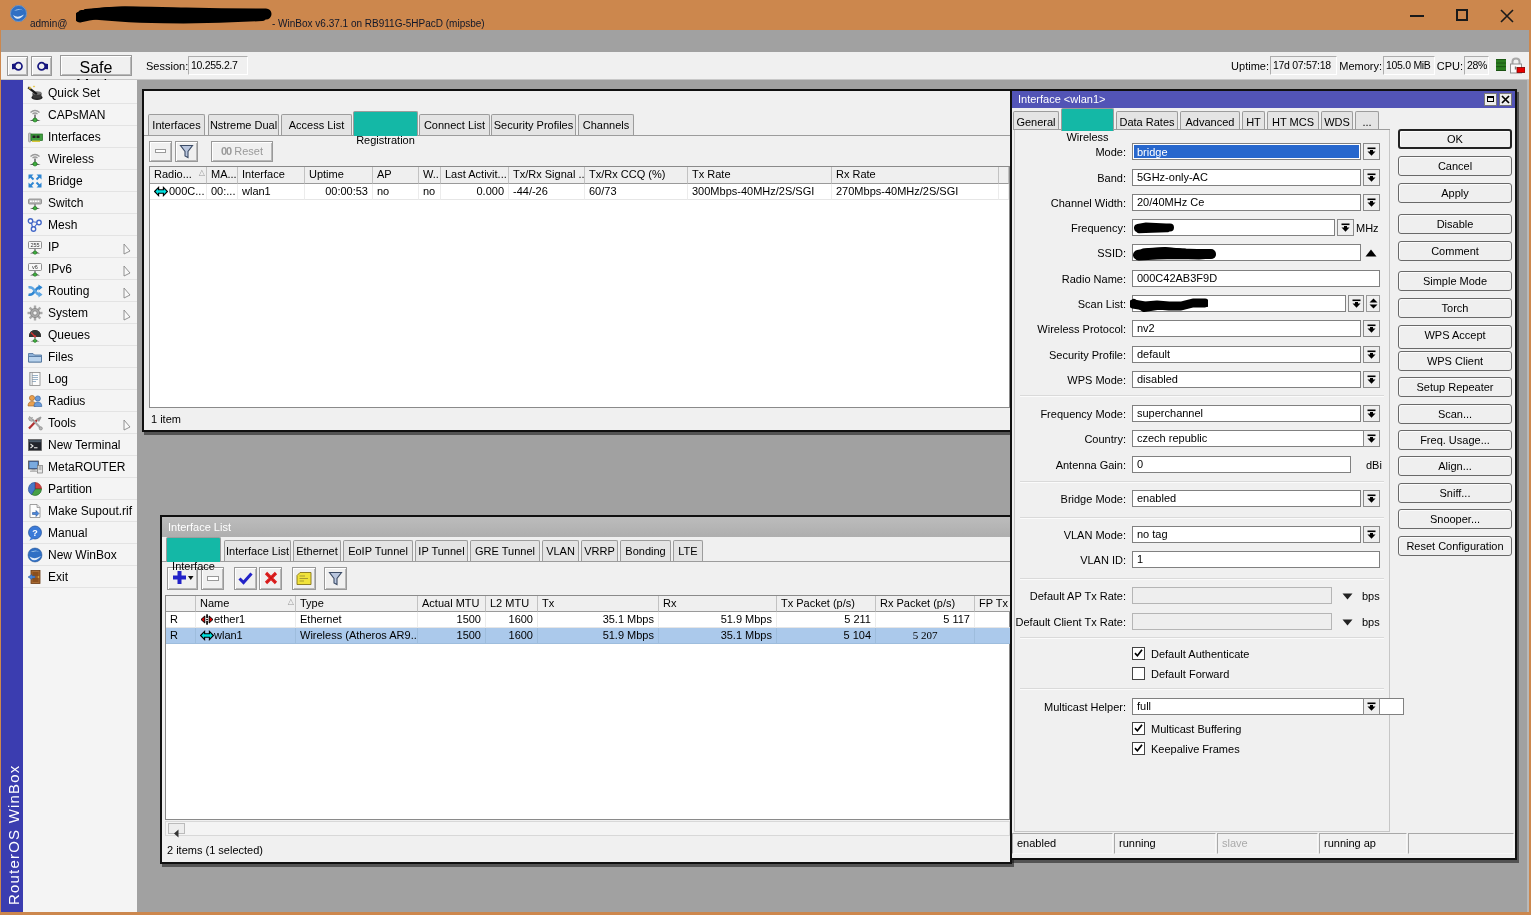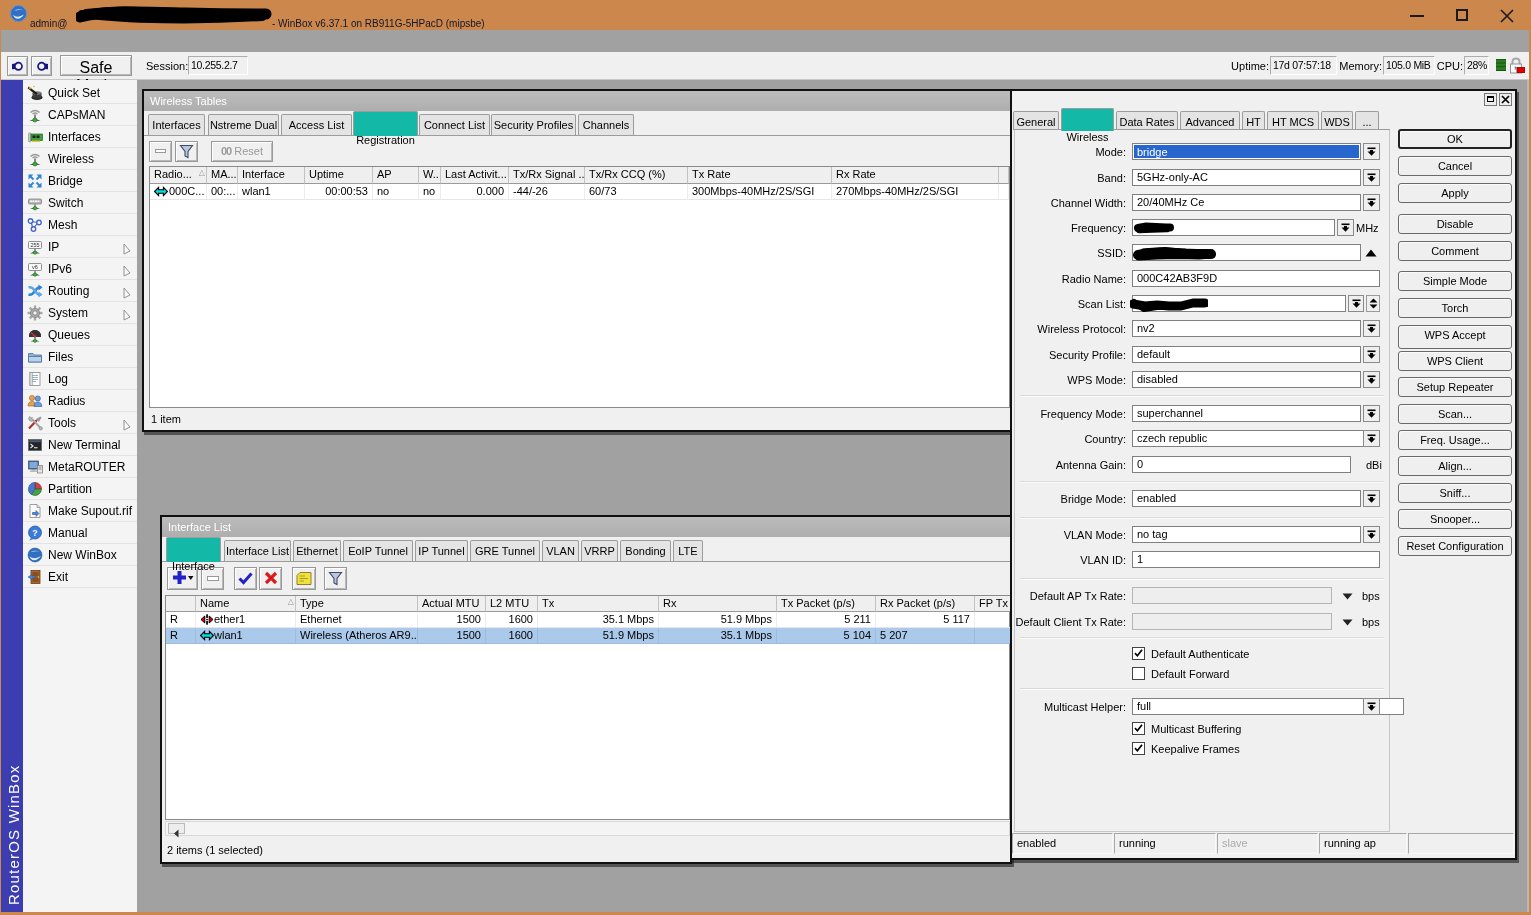--- a/index.html
+++ b/index.html
@@ -349,21 +349,20 @@
           <rect x="5.5" y="3" width="6" height="4.5" fill="#8a4f1e"></rect>
           <rect x="5.5" y="8.5" width="6" height="4.5" fill="#8a4f1e"></rect>
           <circle cx="11.5" cy="8" r="0.8" fill="#e8c050"></circle>
           <path d="M1 8 L5 5.5 V7 H8 V9 H5 V10.5Z" fill="#4a86d8" stroke="#2a569a" stroke-width="0.5"></path>
         </svg>
         <span class="tx">Exit</span>
       </div>
 </div>
 
 <div class="a win" style="left:142px;top:89px;width:870px;height:343px">
-      <div class="a wt">Wireless Tables</div>
       <div class="a tabline" style="left:0;top:44px;width:866px;z-index:2"></div>
       <div class="a tab" style="left:4px;top:23px;width:57px;height:21px;z-index:1">Interfaces</div>
       <div class="a tab" style="left:64px;top:23px;width:71px;height:21px;z-index:1">Nstreme Dual</div>
       <div class="a tab" style="left:137px;top:23px;width:71px;height:21px;z-index:1">Access List</div>
       <div class="a tab on" style="left:209px;top:20px;width:65px;height:25px;z-index:3">Registration</div>
       <div class="a tab" style="left:275px;top:23px;width:71px;height:21px;z-index:1">Connect List</div>
       <div class="a tab" style="left:347px;top:23px;width:85px;height:21px;z-index:1">Security Profiles</div>
       <div class="a tab" style="left:434px;top:23px;width:56px;height:21px;z-index:1">Channels</div>
       <div class="a sbtn" style="left:5px;top:50px;width:23px;height:21px">
         <div style="width:11px;height:4px;background:#fff;border:1px solid #999;margin:7px auto 0"></div>
@@ -472,32 +471,33 @@
         <div class="a td" style="left:0px;top:32px;width:30px;height:16px;background:#abc9eb;border-right:1px solid #9ebddd;border-bottom:1px solid #9ebddd;">R</div>
         <div class="a td" style="left:30px;top:32px;width:100px;height:16px;background:#abc9eb;border-right:1px solid #9ebddd;border-bottom:1px solid #9ebddd;"><svg width="14" height="11" viewBox="0 0 14 11" style="vertical-align:-2px">
             <path d="M0.6 5.5 L4.6 1.4 V3.7 H9.4 V1.4 L13.4 5.5 L9.4 9.6 V7.3 H4.6 V9.6 Z" fill="#00e0e0" stroke="#000" stroke-width="1.1"></path>
           </svg><span>wlan1</span></div>
         <div class="a td" style="left:130px;top:32px;width:122px;height:16px;background:#abc9eb;border-right:1px solid #9ebddd;border-bottom:1px solid #9ebddd;">Wireless (Atheros AR9...</div>
         <div class="a td" style="left:252px;top:32px;width:68px;height:16px;text-align:right;background:#abc9eb;border-right:1px solid #9ebddd;border-bottom:1px solid #9ebddd;">1500</div>
         <div class="a td" style="left:320px;top:32px;width:52px;height:16px;text-align:right;background:#abc9eb;border-right:1px solid #9ebddd;border-bottom:1px solid #9ebddd;">1600</div>
         <div class="a td" style="left:372px;top:32px;width:121px;height:16px;text-align:right;background:#abc9eb;border-right:1px solid #9ebddd;border-bottom:1px solid #9ebddd;">51.9 Mbps</div>
         <div class="a td" style="left:493px;top:32px;width:118px;height:16px;text-align:right;background:#abc9eb;border-right:1px solid #9ebddd;border-bottom:1px solid #9ebddd;">35.1 Mbps</div>
         <div class="a td" style="left:611px;top:32px;width:99px;height:16px;text-align:right;background:#abc9eb;border-right:1px solid #9ebddd;border-bottom:1px solid #9ebddd;">5 104</div>
-        <div class="a td" style="left:710px;top:32px;width:99px;height:16px;text-align:left;background:#abc9eb;border-right:1px solid #9ebddd;border-bottom:1px solid #9ebddd;">5 207</div>
+        <div class="a td" style="left:710px;top:32px;width:99px;height:16px;text-align:center;background:#abc9eb;border-right:1px solid #9ebddd;border-bottom:1px solid #9ebddd;font-family:Liberation Serif, serif;">5 207</div>
         <div class="a td" style="left:809px;top:32px;width:38px;height:16px;background:#abc9eb;border-right:1px solid #9ebddd;border-bottom:1px solid #9ebddd;"></div>
       </div>
       <div class="a" style="left:3px;top:304px;width:845px;height:15px;border:1px solid #d8d8d8;background:#f4f4f4">
         <div class="a" style="left:2px;top:1px;width:17px;height:11px;background:#ededed;border:1px solid #bbb"><svg width="7" height="9" viewBox="0 0 7 9" style="margin:1px 0 0 4px">
             <path d="M5.5 0.5 L1 4.5 L5.5 8.5" fill="#333"></path>
           </svg></div>
       </div>
       <div class="a fsz" style="left:5px;top:327px">2 items (1 selected)</div>
     </div>
 
 <div class="a win" style="left:1010px;top:89px;width:507px;height:771px;z-index:10">
+      <div class="a wt" style="height:17px;background:#5254b6;padding-top:2px">Interface &lt;wlan1&gt;</div>
       <div class="a" style="left:472px;top:2px;width:13px;height:13px;background:#ededed;border:1px solid #777">
         <div style="width:7px;height:6px;border:1px solid #000;border-top-width:2px;margin:2px auto 0"></div>
       </div>
       <div class="a" style="left:487px;top:2px;width:13px;height:13px;background:#ededed;border:1px solid #777">
         <svg width="9" height="9" viewBox="0 0 9 9" style="display:block;margin:1px 0 0 1px">
           <path d="M1 1 L8 8 M8 1 L1 8" stroke="#000" stroke-width="1.7"></path>
         </svg>
       </div>
       <div class="a tabline" style="left:2px;top:38px;width:376px;z-index:2"></div>
       <div class="a tab" style="left:1px;top:20px;width:46px;height:19px;z-index:1">General</div>

